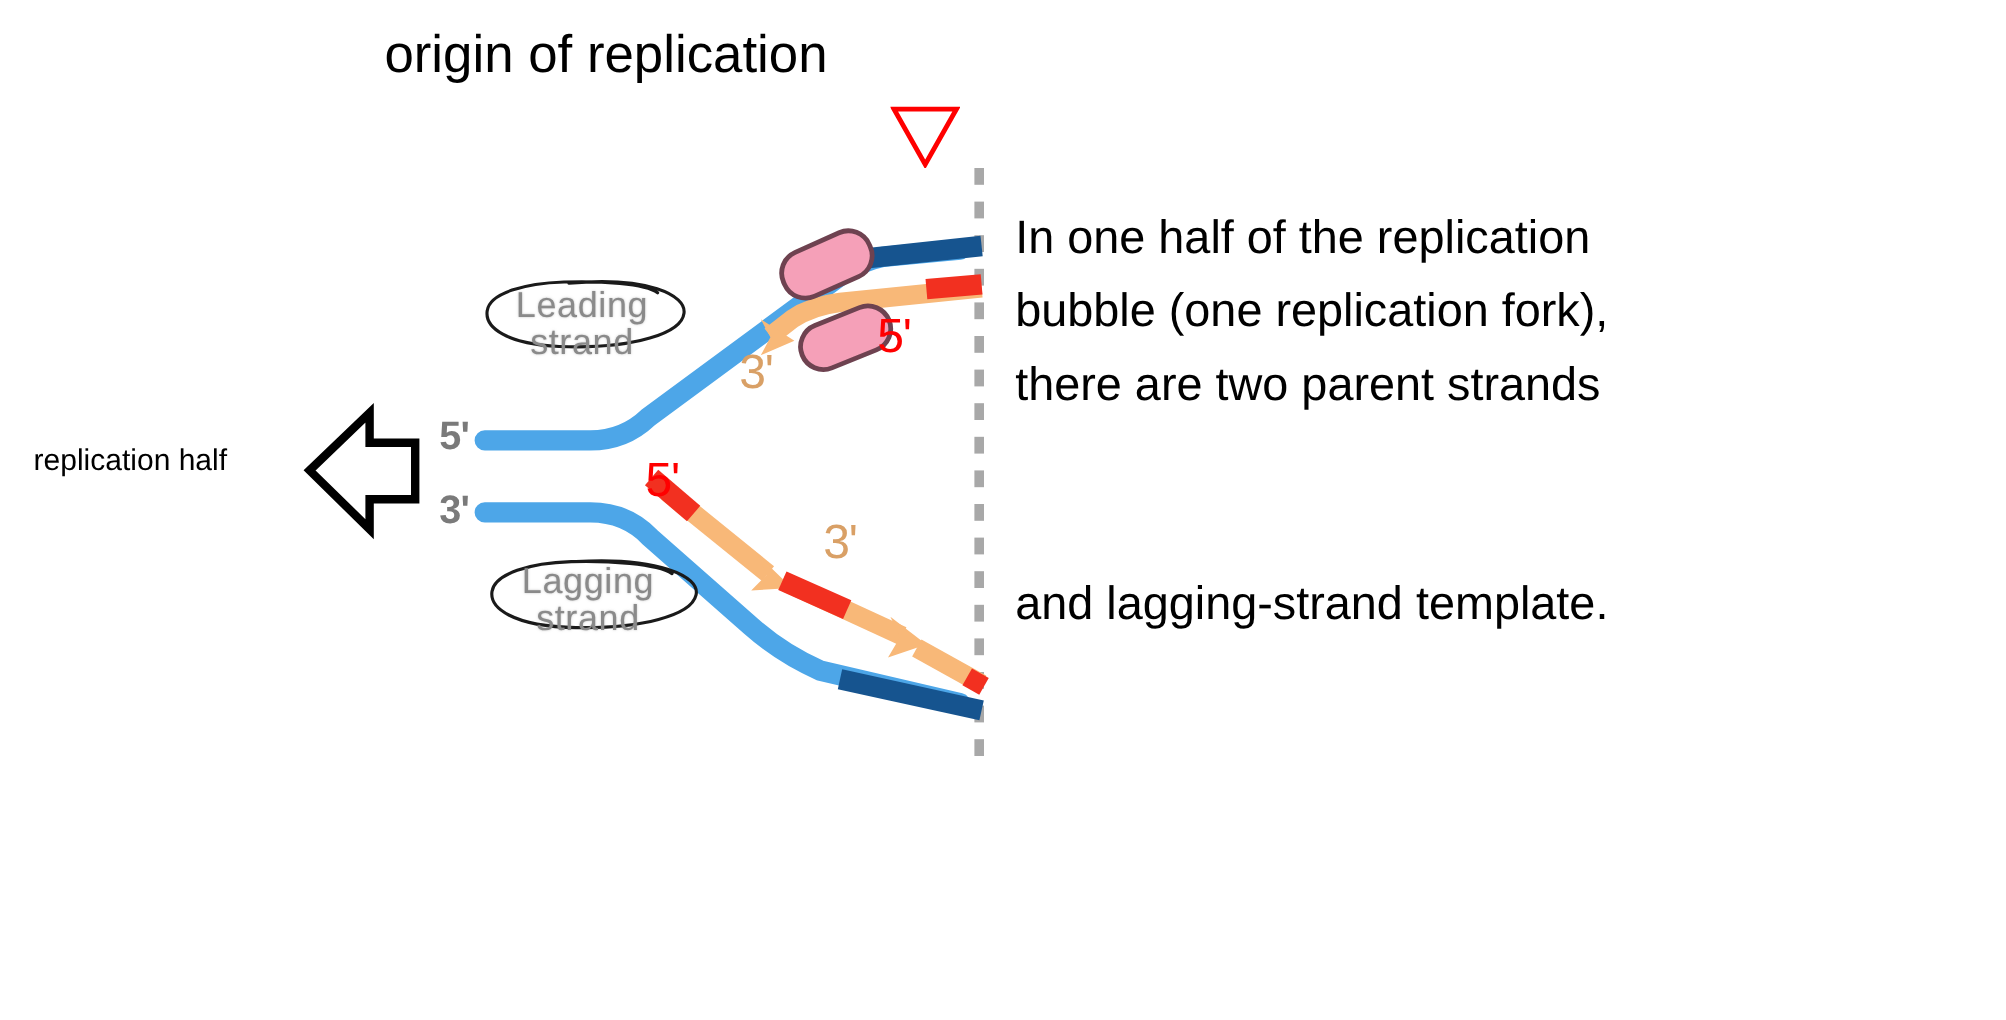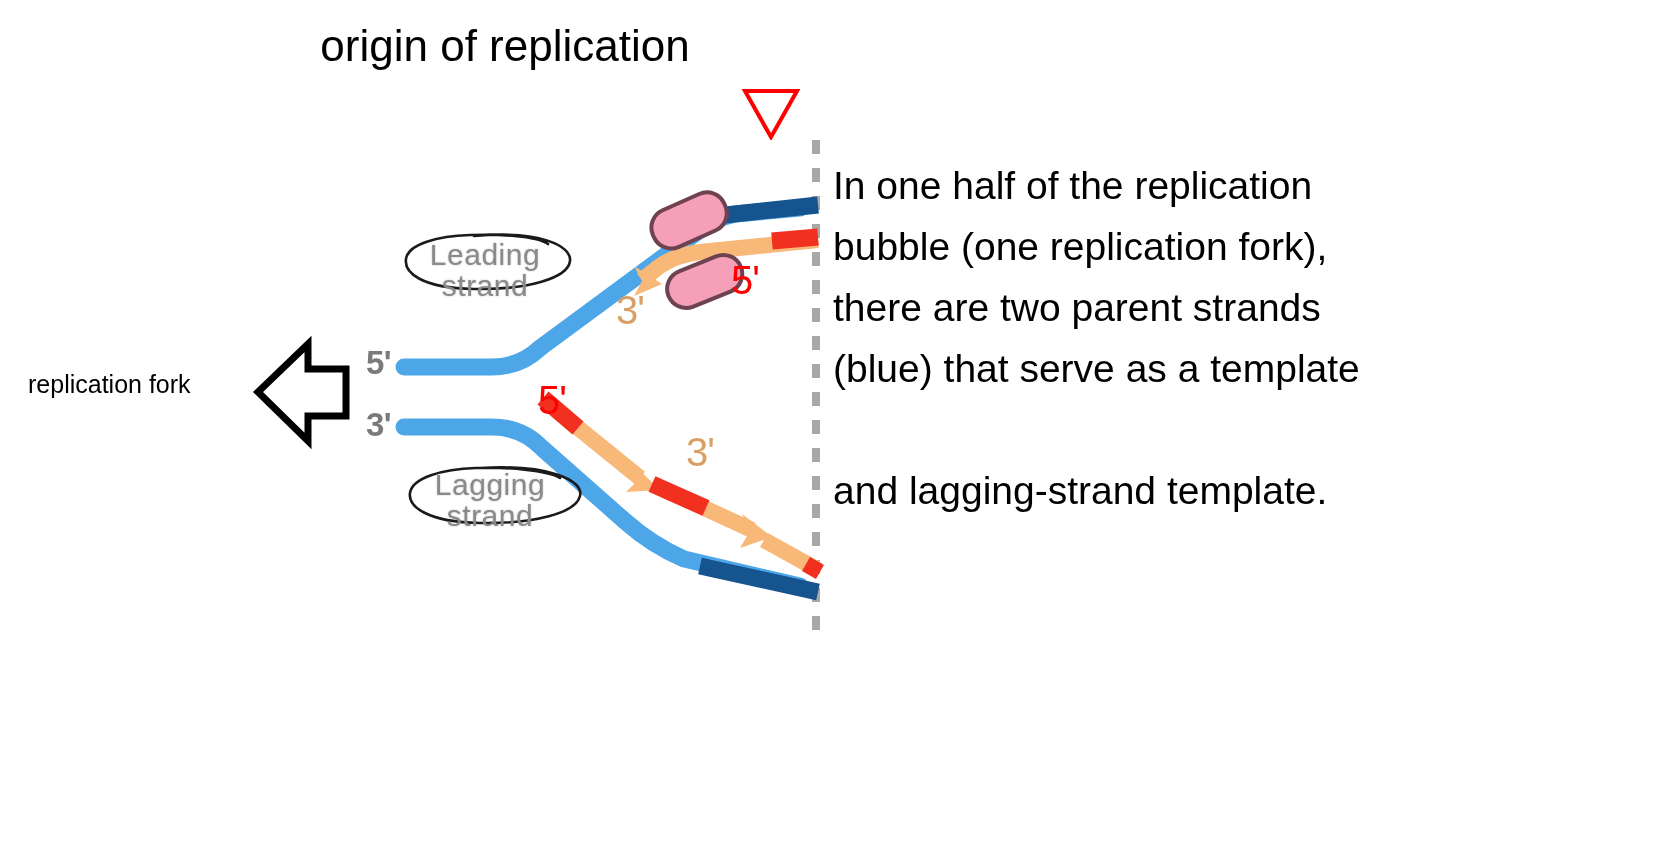--- a/index.html
+++ b/index.html
@@ -122,21 +122,21 @@
   
   #explain {
     position: absolute;
     left: 833px;
     top: 155px;
     width: 820px;
     font-size: 39px;
     line-height: 61px;
     color: #000000;
   }
-  #explain p { margin: 0; }
+  #explain p { margin: 13px; }
   #explain .para-gap { height: 61px; }
 </style>
 </head>
 <body>
 
 <div id="slide">
 
   <div id="origin-title">origin of replication</div>
 
   <div id="origin-marker">
@@ -181,21 +181,21 @@
     <path d="M 764 540 L 818 570" fill="none" stroke="#f8b878" stroke-width="16" stroke-linecap="butt"></path>
     <path d="M 806 564 L 820 572" fill="none" stroke="#f23020" stroke-width="16" stroke-linecap="butt"></path>
 
     <path d="M 474 236 C 540 230 572 246 570 261 C 568 278 528 290 474 289 C 420 288 404 272 406 259 C 408 244 438 236 470 235 C 500 234 538 236 548 244" fill="none" stroke="#1a1a1a" stroke-width="2.6" stroke-linecap="round"></path>
 
     <path d="M 480 468 C 548 464 584 480 580 496 C 576 513 534 524 480 523 C 426 522 408 506 410 493 C 412 478 442 469 476 468 C 506 467 548 470 560 478" fill="none" stroke="#1a1a1a" stroke-width="2.6" stroke-linecap="round"></path>
 
     <polygon points="258,392 308,344 308,369 346,369 346,416 308,416 308,441" fill="#ffffff" stroke="#000000" stroke-width="7" stroke-linejoin="miter"></polygon>
   </svg>
 
-  <div id="fork-caption">replication fork</div>
+  <div id="fork-caption">replication half</div>
 
   <div class="end-label" id="end-label-5prime-top">5'</div>
   <div class="end-label" id="end-label-3prime-bottom">3'</div>
 
   <div class="prime-tan" id="tan-3prime-leading">3'</div>
   <div class="prime-tan" id="tan-3prime-lagging">3'</div>
 
   <div class="prime-red" id="red-5prime-leading">5'</div>
   <div class="prime-red" id="red-5prime-lagging">5'</div>
 
@@ -206,20 +206,20 @@
   <div class="annot" id="annot-lagging">
     <span>Lagging</span>
     <span class="l2">strand</span>
   </div>
 
   <div id="explain">
     <p>
       <span>In one half of the replication</span><br>
       <span>bubble (one replication fork),</span><br>
       <span>there are two parent strands</span><br>
-      <span>(blue) that serve as a template</span><br>
+      <br>
       <br>
       <span>and lagging-strand template.</span>
     </p>
     <div class="para-gap"></div>
   </div>
 
 </div>
 
 </body></html>

